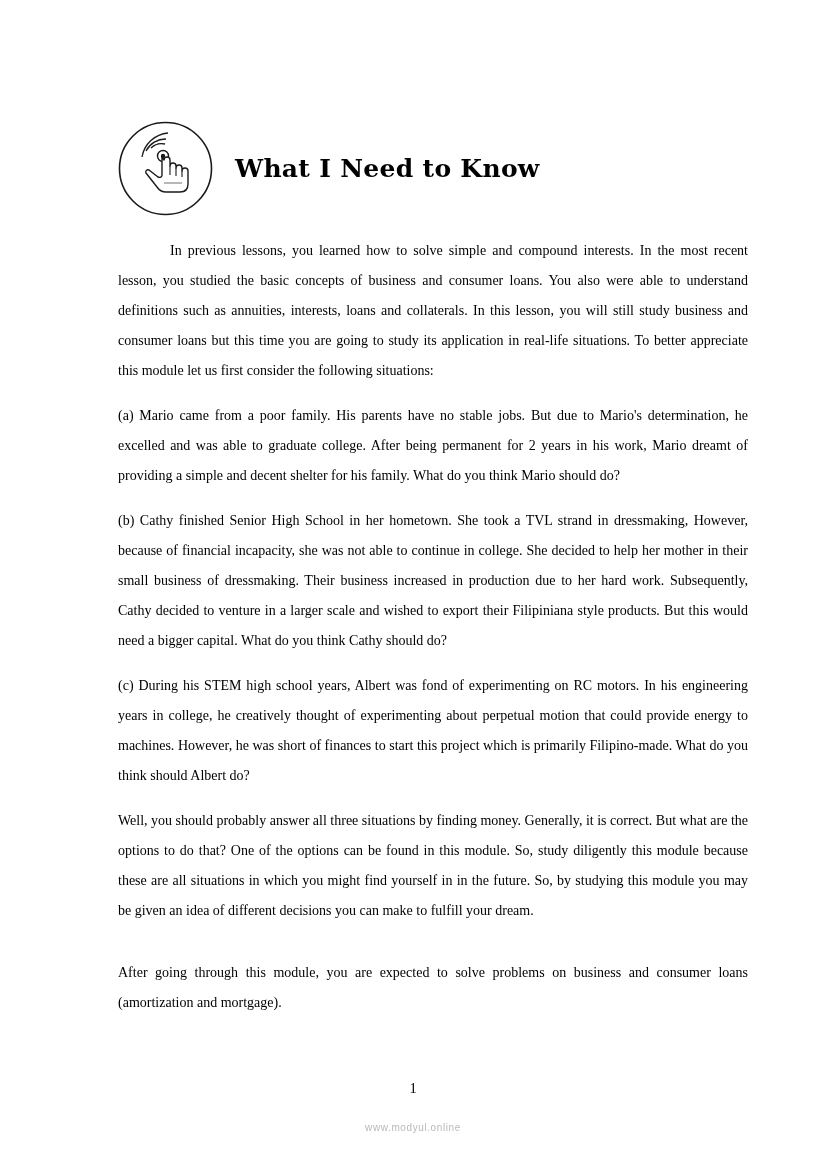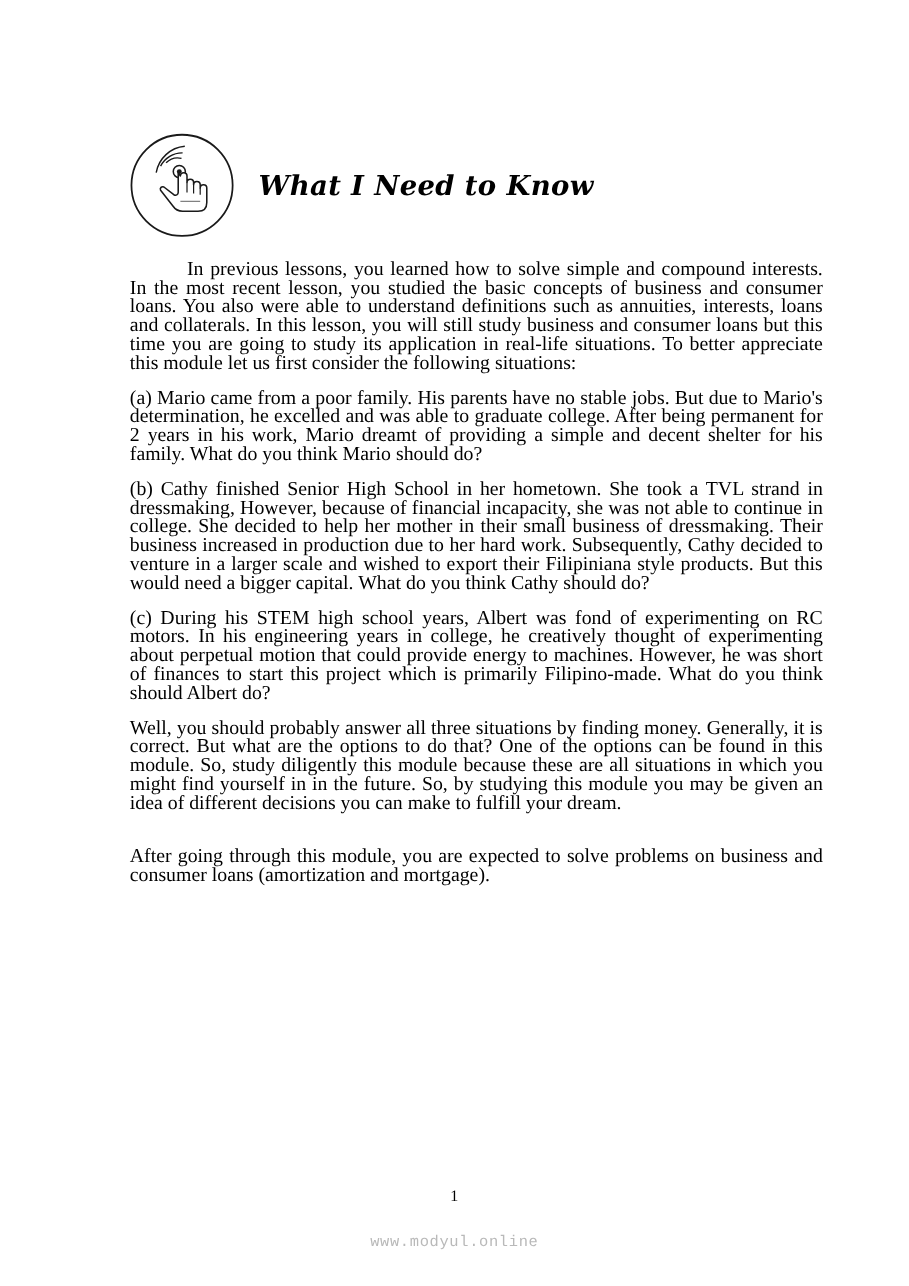--- a/index.html
+++ b/index.html
@@ -32,37 +32,36 @@
     width: 95px;
     height: 95px;
     flex: 0 0 95px;
     position: relative;
   }
   .icon-circle svg {
     display: block;
   }
   .header-title {
     font-family: "DejaVu Serif", serif;
-    font-style: italic;
     font-weight: bold;
     font-size: 25px;
     letter-spacing: 0.3px;
     margin-left: 22px;
     white-space: nowrap;
   }
   .content {
     position: absolute;
     left: 118px;
     top: 236px;
     width: 630px;
   }
   p {
     margin: 0 0 15px 0;
-    font-size: 18px;
-    line-height: 17px;
+    font-size: 14px;
+    line-height: 30px;
     text-align: justify;
     text-justify: inter-word;
   }
   p.indent {
     text-indent: 52px;
   }
   p.last-para {
     margin-bottom: 4px;
   }
   .spacer-gap {
@@ -75,22 +74,22 @@
     top: 1080px;
     text-align: center;
     font-size: 14.5px;
   }
   .watermark {
     position: absolute;
     left: 0;
     right: 0;
     top: 1122px;
     text-align: center;
-    font-family: Liberation Mono, monospace;
-    font-size: 14px;
+    font-family: Liberation Sans, sans-serif;
+    font-size: 10px;
     color: #b9b9b9;
     letter-spacing: 0.6px;
   }
 </style>
 </head>
 <body>
 
 <div class="page">
 
   <div class="header-block">

